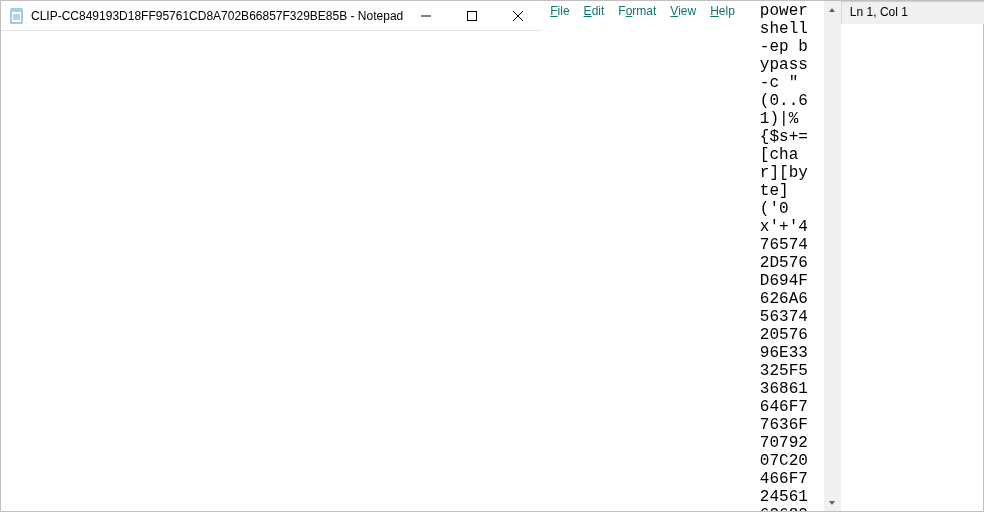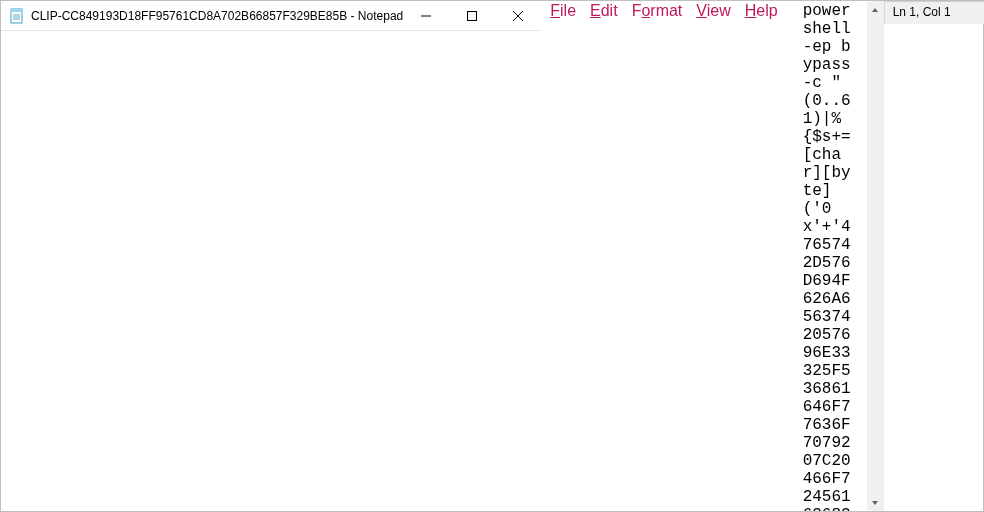--- a/index.html
+++ b/index.html
@@ -45,22 +45,22 @@
   }
   .menubar {
     height: 20px;
     display: flex;
     align-items: center;
     padding: 0 2px;
     background: #fff;
   }
   .menuitem {
     padding: 1px 7px 2px 7px;
-    font-size: 16px;
-    color: #be185d;
+    font-size: 12px;
+    color: #0f766e;
   }
   .menuitem .ul { text-decoration: underline; }
   .editor-wrap {
     flex: 1;
     display: flex;
     min-height: 0;
   }
   .editor {
     flex: 1;
     padding: 1px 16px;

